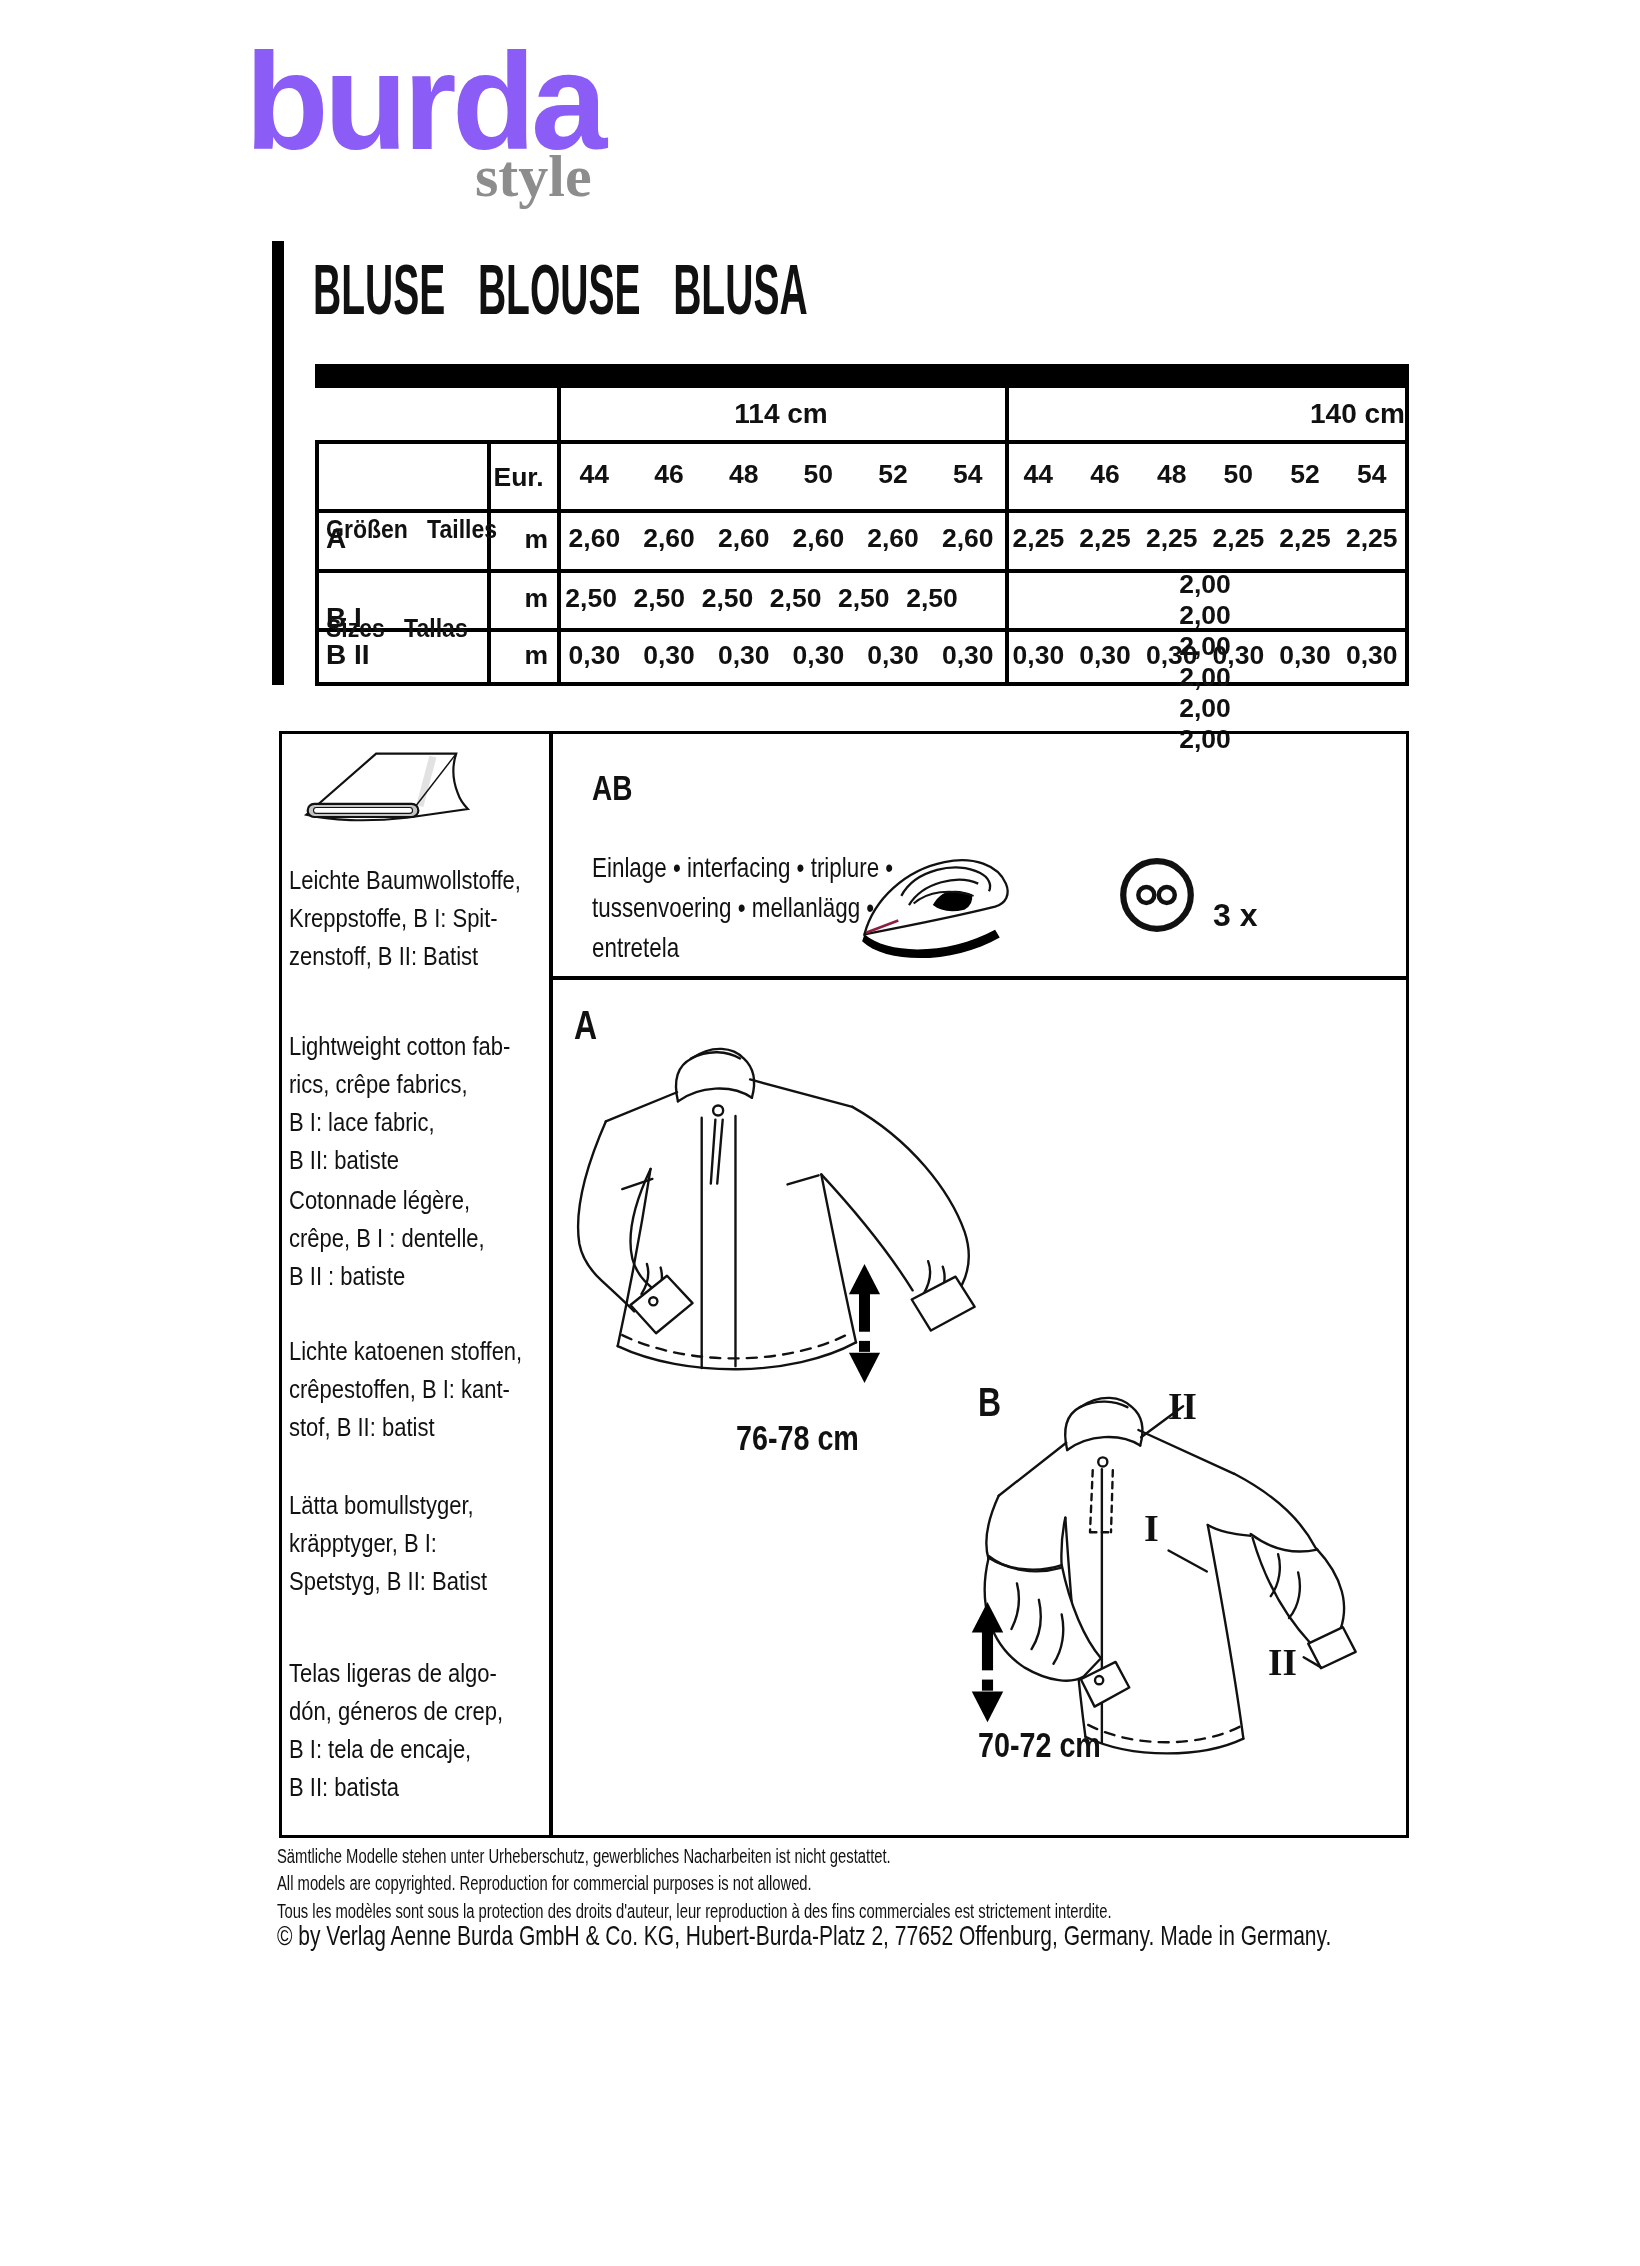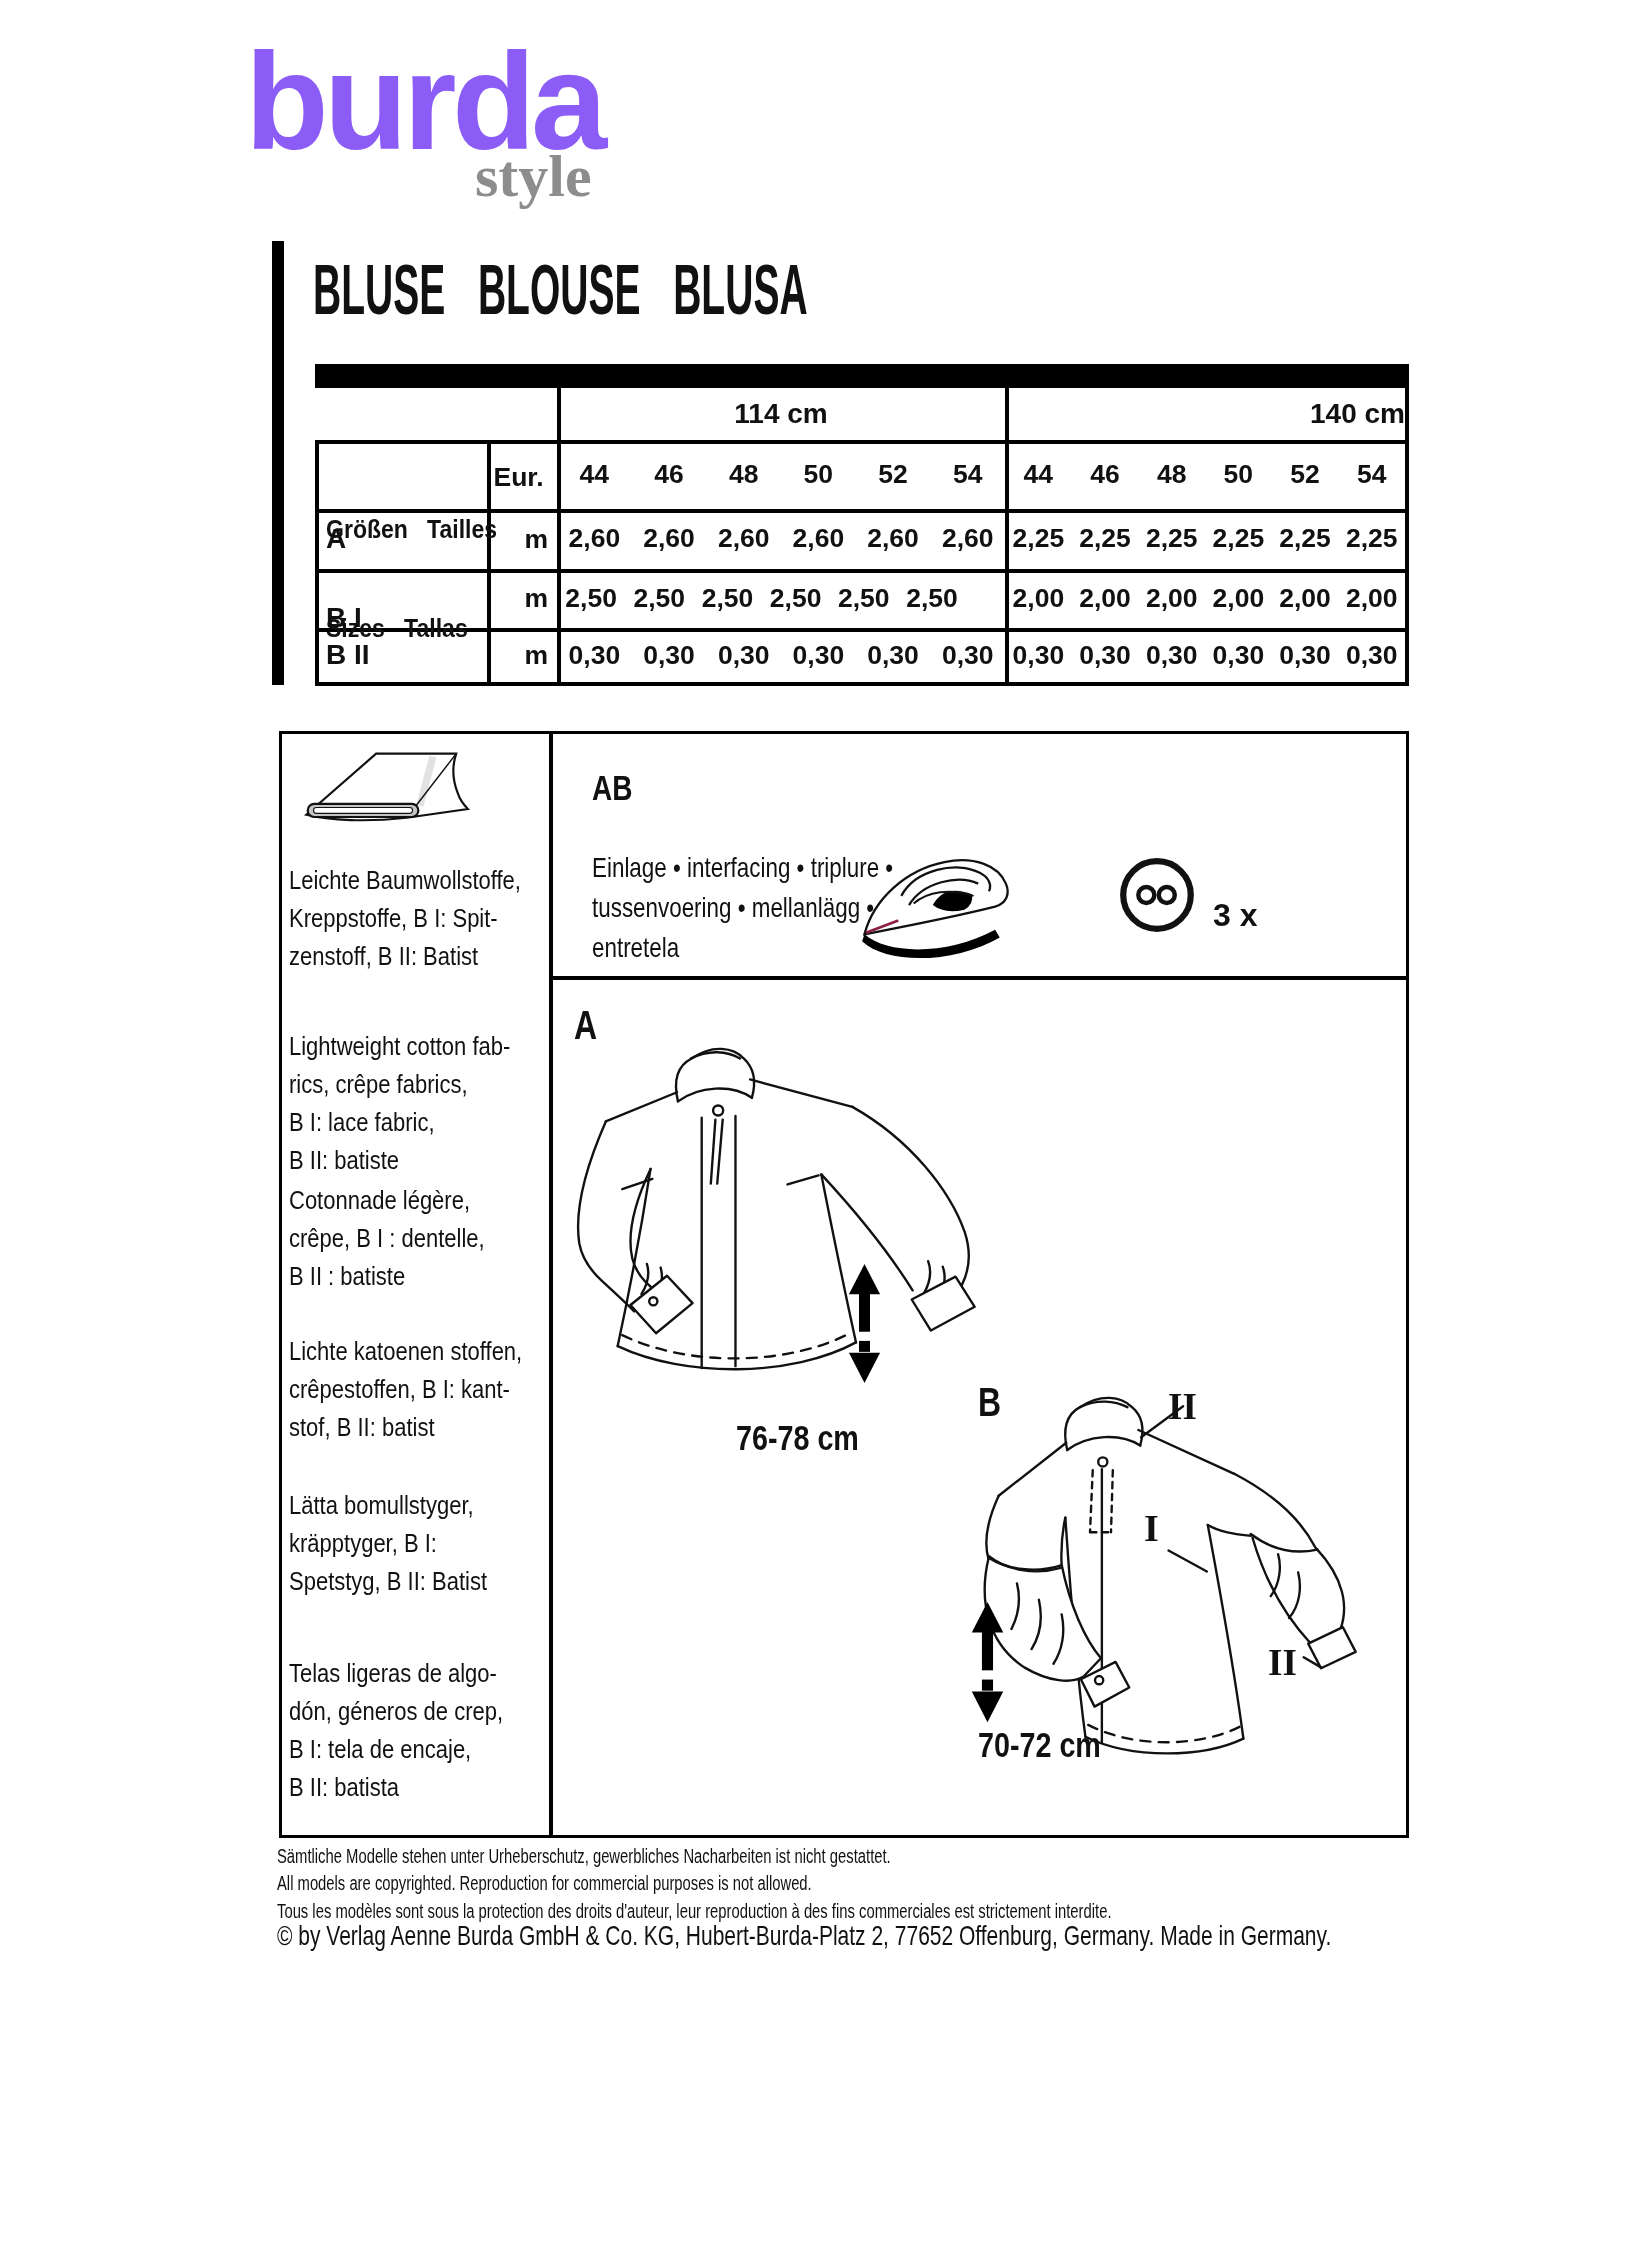--- a/index.html
+++ b/index.html
@@ -120,21 +120,21 @@
         <div class="trow-label" style="left: 11px; top: 195px; margin-top: 20px;">B I</div>
         <div class="trow-unit" style="left: 172px; top: 196px; width: 61px;">m</div>
         <div class="tgroup" style="left: 242px; top: 182px; width: 409px; height: 59px;">
           <div class="tcell" style="">2,50</div>
           <div class="tcell" style="">2,50</div>
           <div class="tcell" style="">2,50</div>
           <div class="tcell" style="">2,50</div>
           <div class="tcell" style="">2,50</div>
           <div class="tcell" style="">2,50</div>
         </div>
-        <div class="tgroup" style="left: 690px; top: 182px; width: 400px; height: 59px;">
+        <div class="tgroup" style="left: 690px; top: 182px; width: 400px; height: 59px; flex-direction: column;">
           <div class="tcell" style="">2,00</div>
           <div class="tcell" style="">2,00</div>
           <div class="tcell" style="">2,00</div>
           <div class="tcell" style="">2,00</div>
           <div class="tcell" style="">2,00</div>
           <div class="tcell" style="">2,00</div>
         </div>
         <div class="trow-label" style="left: 11px; top: 252px;">B II</div>
         <div class="trow-unit" style="left: 172px; top: 253px; width: 61px;">m</div>
         <div class="tgroup" style="left: 242px; top: 241px; width: 448px; height: 54px;">

